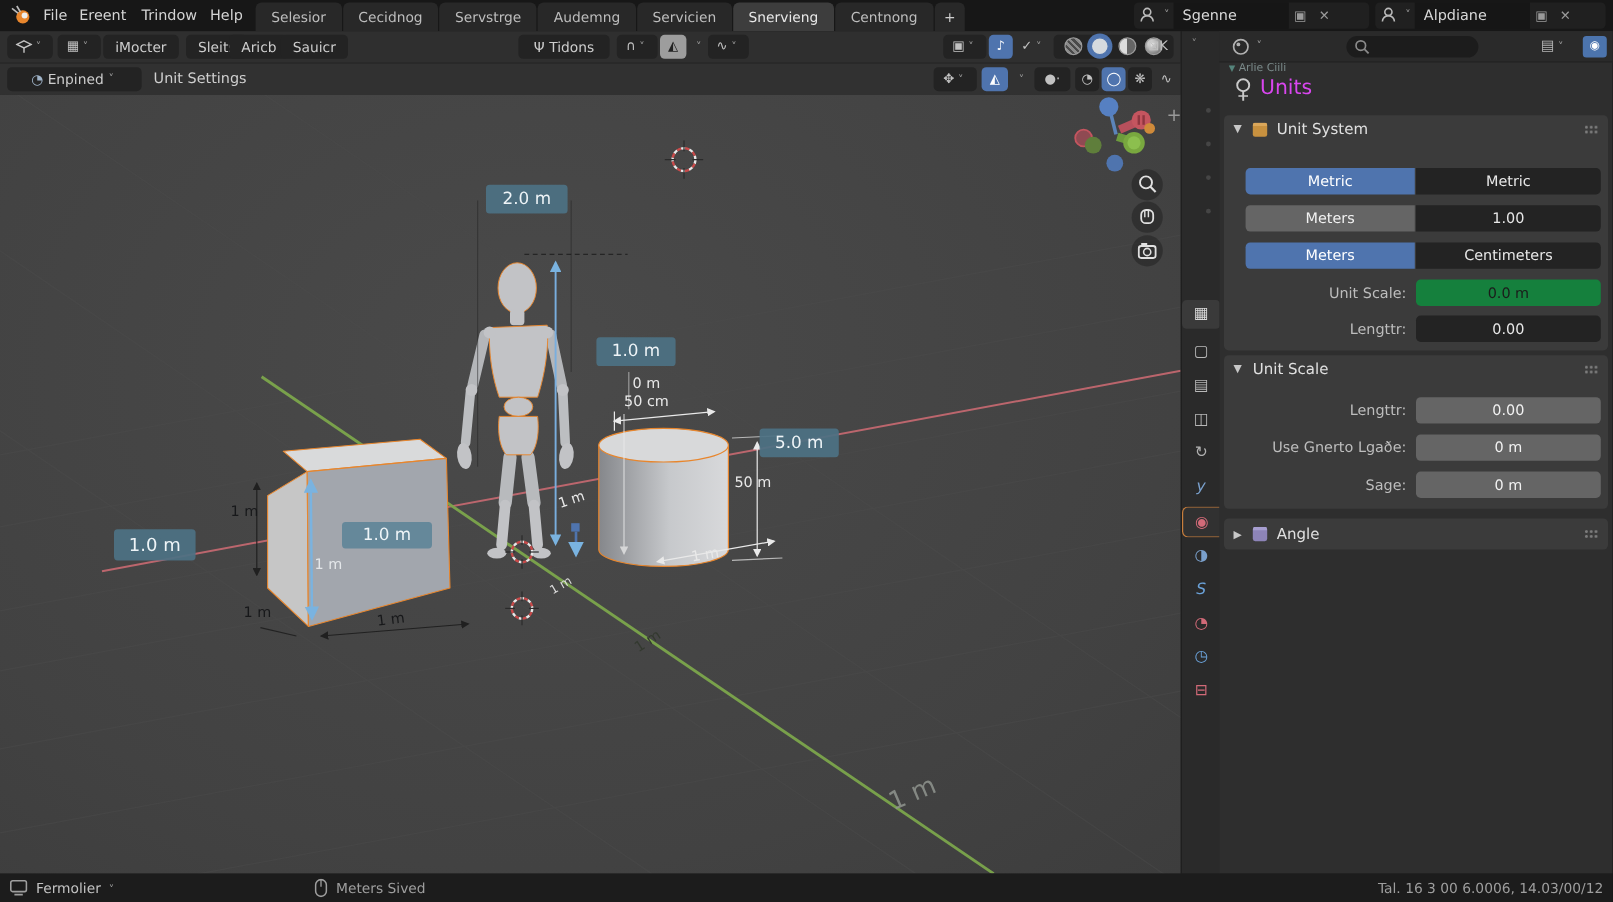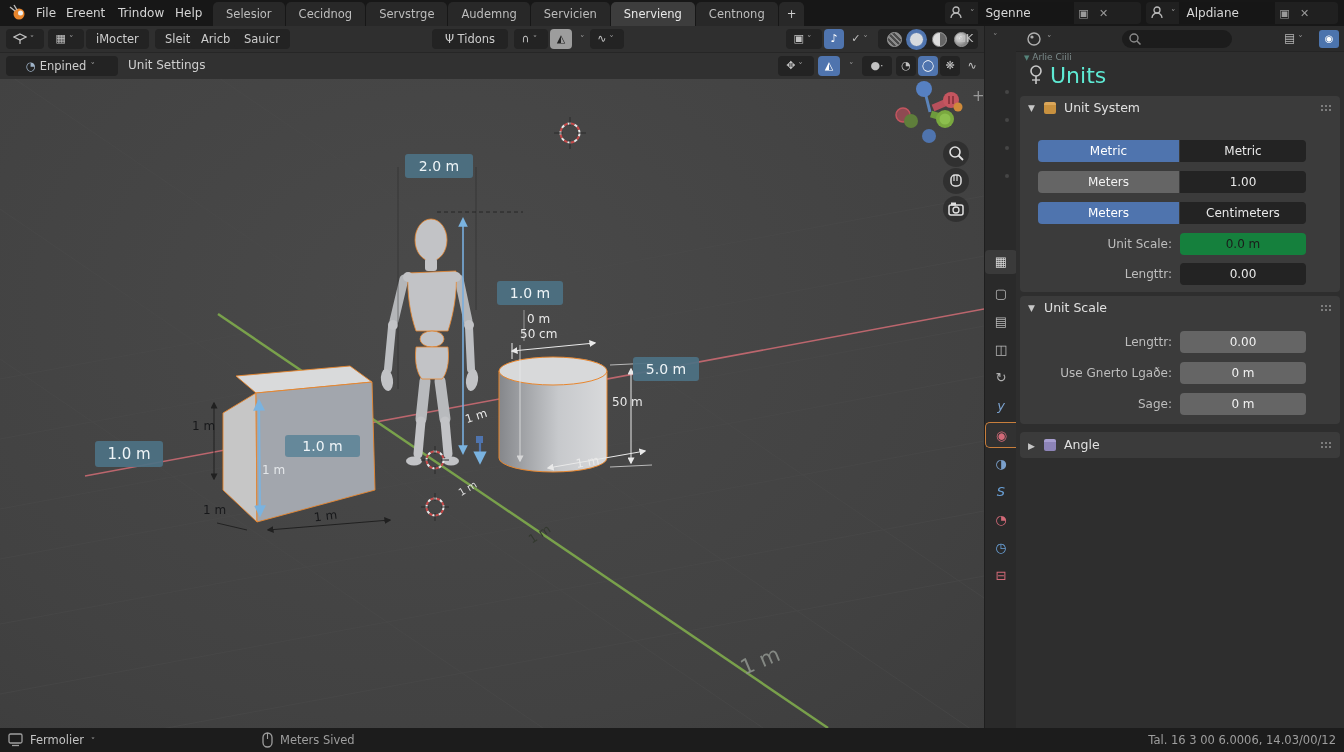--- a/index.html
+++ b/index.html
@@ -36,21 +36,21 @@
   .ptab{position:absolute;left:0;width:32px;height:24px;text-align:center;font-size:13px;line-height:24px;}
   
   #props{position:absolute;left:1016px;top:26px;width:328px;height:702px;background:#2e2e2e;}
   #props-hdr{position:absolute;left:0;top:0;width:328px;height:26px;background:#2a2a2a;border-bottom:1px solid #242424;}
   .search{position:absolute;left:106px;top:4px;width:110px;height:18px;background:#1c1c1c;border-radius:9px;}
   .panel{position:absolute;left:4px;width:320px;background:#3b3b3b;border-radius:4px;}
   .panel-h{position:absolute;left:0;top:0;width:100%;height:24px;line-height:24px;color:#e0e0e0;font-size:12.5px;}
   .tri{position:absolute;left:8px;top:0;font-size:9px;color:#c7c7c7;}
   .grip{position:absolute;right:8px;top:8px;width:12px;height:8px;background-image:radial-gradient(#8d8d8d 1px, transparent 1.3px);background-size:4px 4px;opacity:.8;}
   .cube-ic{position:absolute;left:24px;top:6px;width:12px;height:12px;border-radius:2px;}
-  .prow{position:absolute;left:18px;width:268px;height:22px;font-size:12px;}
+  .prow{position:absolute;left:18px;width:296px;height:22px;font-size:12px;}
   .pleft{position:absolute;left:0;width:141px;height:22px;line-height:22px;text-align:center;border-radius:4px 0 0 4px;}
   .pright{position:absolute;left:142px;right:0;height:22px;line-height:22px;text-align:center;border-radius:0 4px 4px 0;}
   .plabel{position:absolute;left:0;width:134px;height:22px;line-height:22px;text-align:right;color:#bdbdbd;}
   .pfield{position:absolute;left:142px;right:0;height:22px;line-height:22px;text-align:center;border-radius:4px;}
   .fld-dark{background:#232323;color:#e8e8e8;}
   .fld-gray{background:#656565;color:#f2f2f2;}
   .fld-blue{background:#4f74ae;color:#fff;}
   .fld-light{background:#15803d;color:#1b1b1b;}
   
   #statusbar{position:absolute;left:0;top:728px;width:1344px;height:24px;background:#1c1c1c;color:#9e9e9e;font-size:11.5px;}
@@ -393,21 +393,21 @@
       <span style="color:#5f9a8f;font-size:7px">▼</span> <span>Arlie Ciili</span>
     </div>
 
     <span class="abs" style="left:12px;top:38px">
       <svg width="16" height="22">
           <circle cx="8" cy="7" r="5" fill="none" stroke="#c9c9c9" stroke-width="1.6"></circle>
           <line x1="8" y1="12" x2="8" y2="20" stroke="#c9c9c9" stroke-width="1.6"></line>
           <line x1="4" y1="16" x2="12" y2="16" stroke="#c9c9c9" stroke-width="1.3"></line>
         </svg>
     </span>
-    <span class="abs" style="left:34px;top:37px;font-size:22px;color:#5eead4">Units</span>
+    <span class="abs" style="left:34px;top:37px;font-size:17px;color:#d946ef">Units</span>
 
     <div class="panel" style="top:70px;height:196px">
       <div class="panel-h">
         <span class="tri">▼</span>
         <span class="cube-ic" style="background:#c8913f;border-top:3px solid #dba75a"></span>
         <span style="position:absolute;left:44px">Unit System</span>
         <span class="grip"></span>
       </div>
       <div class="prow" style="top:44px">
         <div class="pleft fld-blue">Metric</div>

